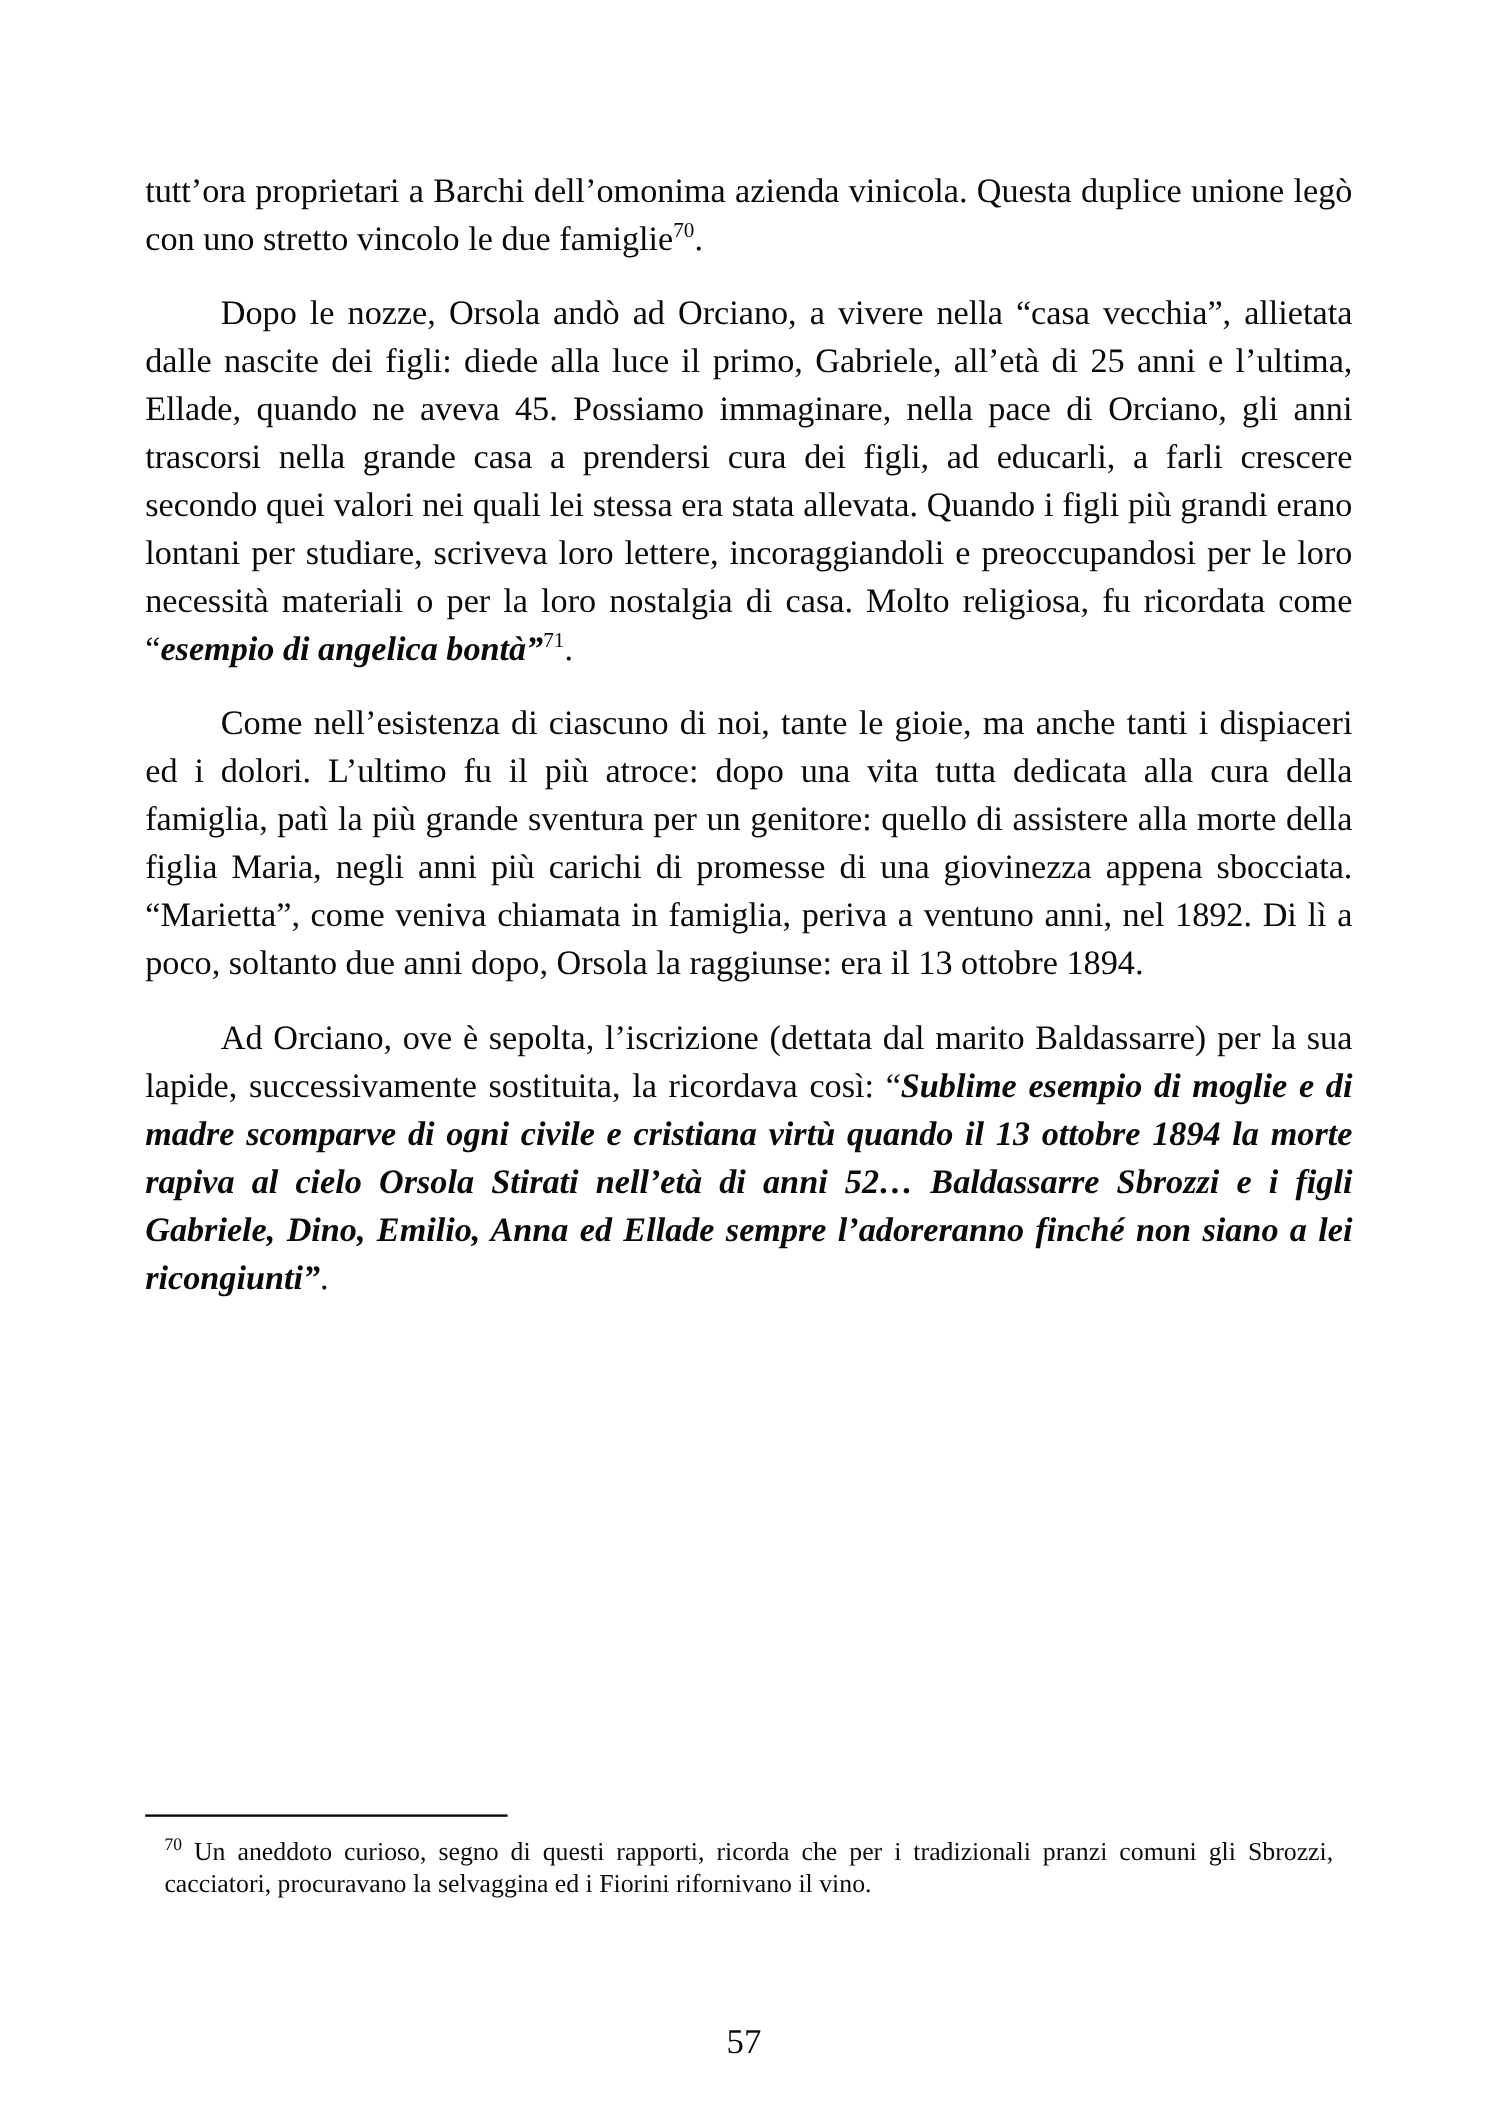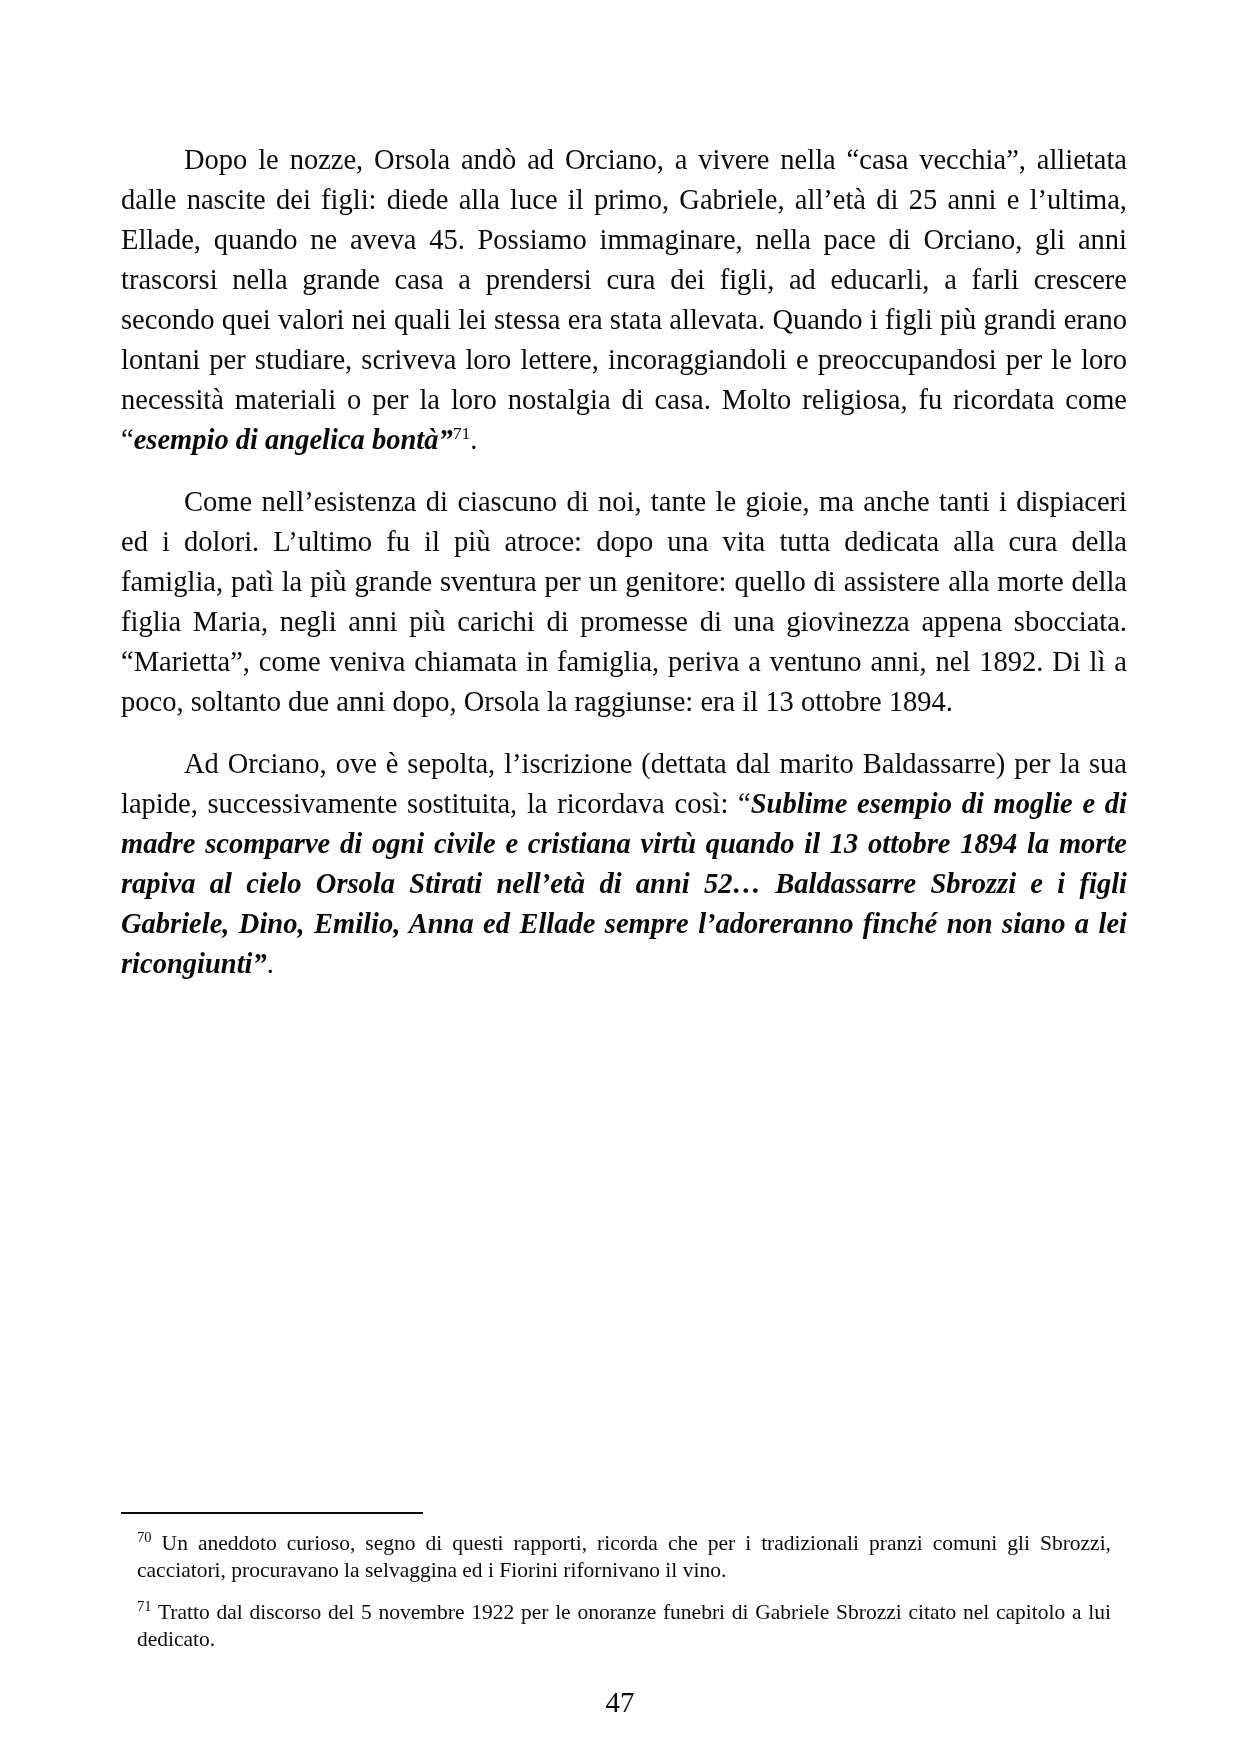--- a/index.html
+++ b/index.html
@@ -73,27 +73,27 @@
     text-align: center;
     font-size: 29px;
     line-height: 40px;
   }
 </style>
 </head>
 <body>
 
 <div class="page">
   <main class="body-text" id="paragraphs">
+      <p class="para"><span>tutt’ora proprietari a Barchi dell’omonima azienda vinicola. Questa duplice unione legò con uno stretto vincolo le due famiglie</span><sup class="fn-ref">70</sup><span>.</span></p>
       <p class="para indent"><span>Dopo le nozze, Orsola andò ad Orciano, a vivere nella “casa vecchia”, allietata dalle nascite dei figli: diede alla luce il primo, Gabriele, all’età di 25 anni e l’ultima, Ellade, quando ne aveva 45. Possiamo immaginare, nella pace di Orciano, gli anni trascorsi nella grande casa a prendersi cura dei figli, ad educarli, a farli crescere secondo quei valori nei quali lei stessa era stata allevata. Quando i figli più grandi erano lontani per studiare, scriveva loro lettere, incoraggiandoli e preoccupandosi per le loro necessità materiali o per la loro nostalgia di casa. Molto religiosa, fu ricordata come “</span><span class="it">esempio di angelica bontà”</span><sup class="fn-ref">71</sup><span>.</span></p>
       <p class="para indent"><span>Come nell’esistenza di ciascuno di noi, tante le gioie, ma anche tanti i dispiaceri ed i dolori. L’ultimo fu il più atroce: dopo una vita tutta dedicata alla cura della famiglia, patì la più grande sventura per un genitore: quello di assistere alla morte della figlia Maria, negli anni più carichi di promesse di una giovinezza appena sbocciata. “Marietta”, come veniva chiamata in famiglia, periva a ventuno anni, nel 1892. Di lì a poco, soltanto due anni dopo, Orsola la raggiunse: era il 13 ottobre 1894.</span></p>
       <p class="para indent"><span>Ad Orciano, ove è sepolta, l’iscrizione (dettata dal marito Baldassarre) per la sua lapide, successivamente sostituita, la ricordava così: “</span><span class="it">Sublime esempio di moglie e di madre scomparve di ogni civile e cristiana virtù quando il 13 ottobre 1894 la morte rapiva al cielo Orsola Stirati nell’età di anni 52… Baldassarre Sbrozzi e i figli Gabriele, Dino, Emilio, Anna ed Ellade sempre l’adoreranno finché non siano a lei ricongiunti”</span><span>.</span></p>
     </main>
 
   <div class="footnote-area">
     <div class="footnote-rule"></div>
     <div id="footnotes">
         <p class="footnote"><sup>70</sup> Un aneddoto curioso, segno di questi rapporti, ricorda che per i tradizionali pranzi comuni gli Sbrozzi, cacciatori, procuravano la selvaggina ed i Fiorini rifornivano il vino.</p>
-        <p class="footnote"><sup>71</sup> Tratto dal discorso del 5 novembre 1922 per le onoranze funebri di Gabriele Sbrozzi citato nel capitolo a lui dedicato.</p>
       </div>
   </div>
 
-  <div class="page-number">47</div>
+  <div class="page-number">57</div>
 </div>
 
 </body></html>

